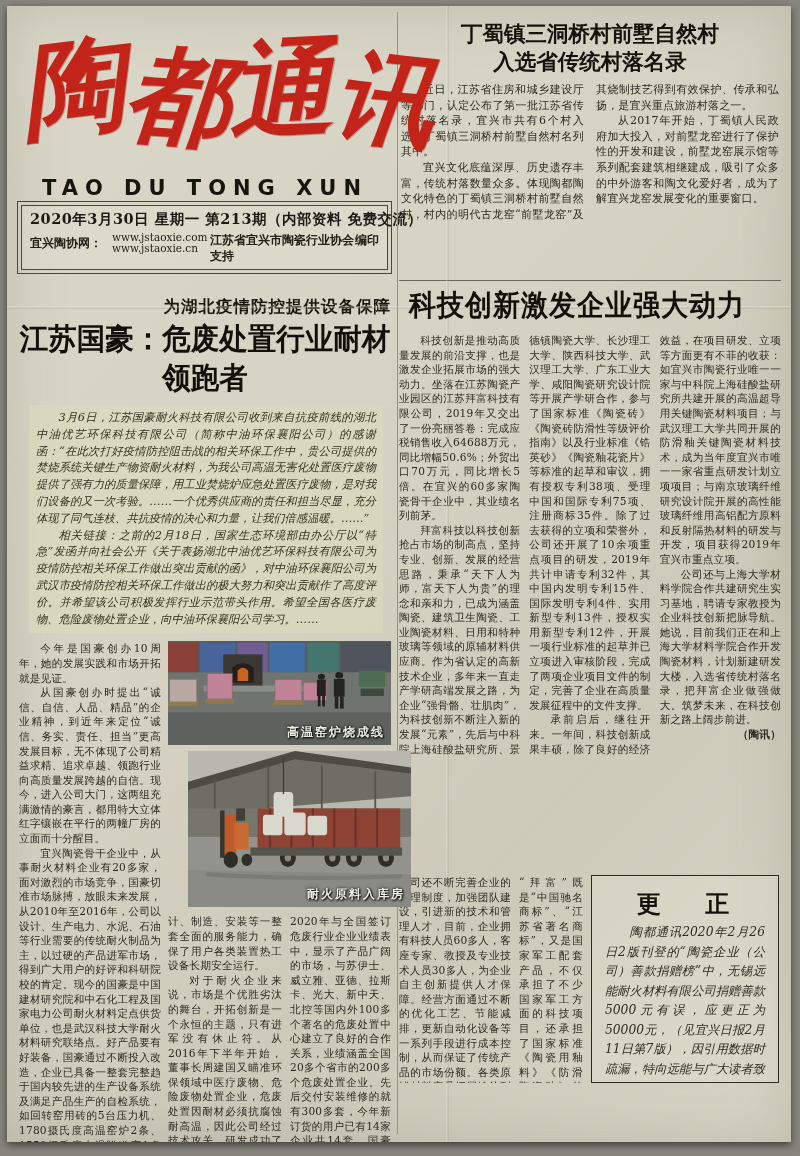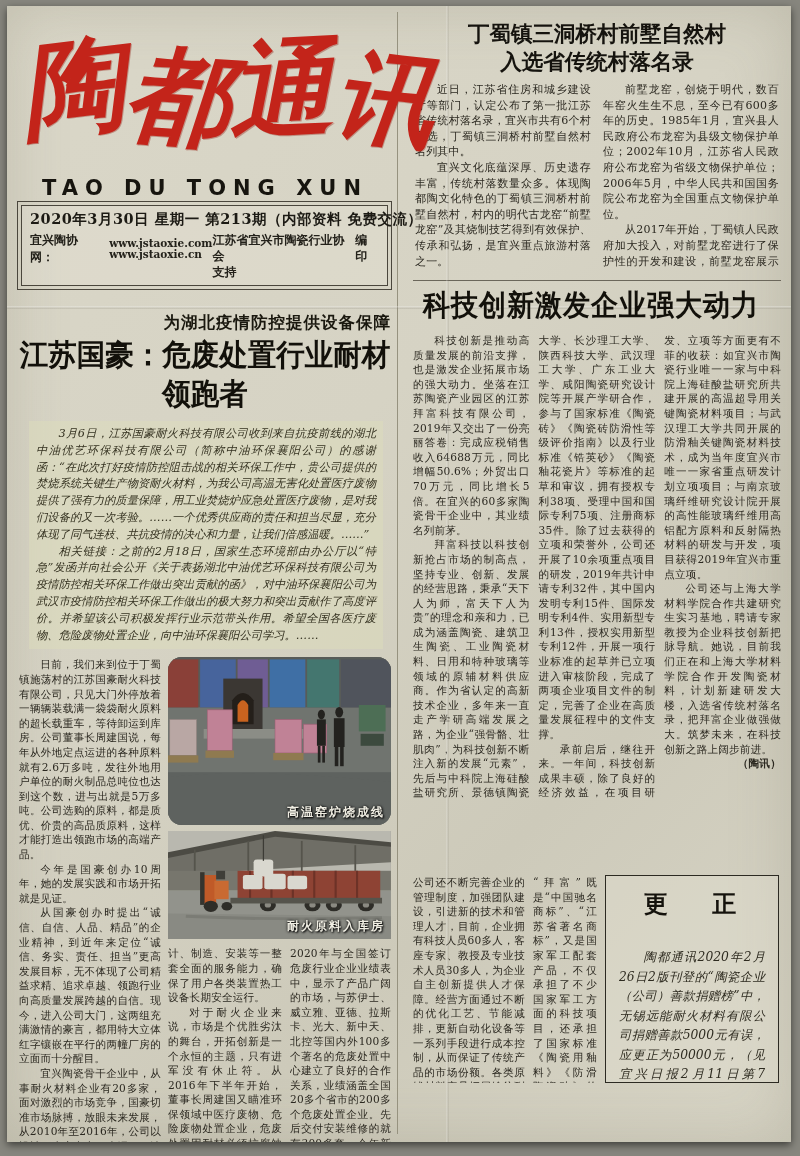--- a/index.html
+++ b/index.html
@@ -11,21 +11,21 @@
     box-shadow:0 3px 8px rgba(0,0,0,.55), inset 0 0 60px rgba(120,115,95,.25);
     padding:6px 10px 8px 12px;
     overflow:hidden;
   }
   .crease{ position:absolute; pointer-events:none; }
   .crease.c1{ left:0; right:0; top:300px; height:3px; background:linear-gradient(180deg,rgba(255,255,255,.35),rgba(90,85,70,.18)); }
   .crease.c2{ left:56%; top:0; bottom:0; width:3px; background:linear-gradient(90deg,rgba(255,255,255,.25),rgba(90,85,70,.15)); }
 
   .cols{ display:flex; height:100%; }
   .col-left{ width:49.6%; padding-right:6px; }
-  .col-right{ width:50.4%; padding-left:15px; border-left:1px solid #96927f; }
+  .col-right{ width:50.4%; padding-left:1px; border-left:1px solid #96927f; }
 
   
   .masthead-title{ display:flex; justify-content:space-between; padding:10px 6px 0 2px; height:158px; }
   .masthead-title span{
     font-family:"DejaVu Serif", serif; font-style:italic; font-weight:bold;
     font-size:104px; line-height:130px; color:#c3241a;
     text-shadow:1px 1px 0 rgba(140,20,10,.35);
   }
   .masthead-title span:nth-child(1){ transform:rotate(-7deg) }
   .masthead-title span:nth-child(2){ transform:rotate(4deg) translateY(10px) }
@@ -36,21 +36,21 @@
     font-size:21px; letter-spacing:7px; color:#17150f; margin:6px 0 4px;
   }
   .info-box{
     border:1px solid #4a463c; outline:1px solid #4a463c; outline-offset:3px;
     margin:5px 3px 0 2px; padding:4px 8px 5px; background:rgba(235,233,220,.25);
   }
   .date-line{ font-size:14.5px; font-weight:bold; letter-spacing:.5px; color:#1c1a14; text-align:center; white-space:nowrap; }
   .info-row{ display:flex; justify-content:space-between; margin-top:3px; }
   .info-left{ font-size:12px; font-weight:bold; color:#23211a; }
   .web-row{ display:flex; align-items:center; }
-  .web-urls{ font-size:10.5px; line-height:11px; font-weight:bold;margin-left:10px; }
+  .web-urls{ font-size:10.5px; line-height:11px; font-weight:normal;margin-left:10px; }
   .info-right{ font-size:12px; font-weight:bold; color:#23211a; text-align:left; }
   .info-right .row{ display:flex; justify-content:space-between; gap:1px; line-height:16px; }
 
   
   .heiti{ font-family:"DejaVu Sans","Liberation Sans",sans-serif; }
   .village-headline{ text-align:center; font-weight:900; font-size:21.5px; line-height:28px; color:#15130e; padding:8px 4px 6px; }
   .rule{ border:none; border-top:1px solid #6b675b; margin:6px 0; }
 
   .guohao-kicker{ text-align:right; font-size:16.5px; font-weight:bold; color:#1a180f; margin-top:26px; letter-spacing:1px; }
   .guohao-headline{ text-align:center; font-weight:900; font-size:28.5px; letter-spacing:0; color:#12100a; margin:3px 0 8px; transform:scaleY(1.05); }
@@ -70,43 +70,43 @@
     background:rgba(221,222,186,.45);
   }
   .intro p{ text-indent:2em;font-style:italic; }
 
   .village-body{ columns:2; column-gap:12px; height:192px; overflow:hidden; font-size:11px; line-height:15.6px; padding:0 2px; }
 
   .guohao-body{ display:flex; gap:7px; height:588px; }
   .guohao-c1{ width:142px; overflow:hidden; }
   .guohao-right{ flex:1; display:flex; flex-direction:column; }
   .photo{ position:relative; width:100%; background:#555; overflow:hidden; }
-  .photo.p1{ height:168px; margin-bottom:6px;border-radius:14px; }
-  .photo.p2{ height:108px; margin-bottom:7px; }
+  .photo.p1{ height:104px; margin-bottom:6px; }
+  .photo.p2{ height:156px; margin-bottom:7px;margin-left:20px; }
   .photo svg{ width:100%; height:100%; display:block; }
   .caption{
     position:absolute; right:6px; bottom:4px; color:#efede2;
     font-family:"DejaVu Sans",sans-serif; font-size:12px; font-weight:bold;
     letter-spacing:2px; text-shadow:0 0 3px #000,1px 1px 2px #000;
   }
   .guohao-lower{ display:flex; gap:8px; flex:1; overflow:hidden; }
   .guohao-c2{ width:114px; overflow:hidden; }
   .guohao-c3{ flex:1; overflow:hidden; }
 
   .baifu-body{ columns:3; column-gap:9px; height:536px; overflow:hidden; margin-top:2px; }
 
   .baifu-bottom{ display:flex; gap:8px; height:208px; margin-top:6px; overflow:hidden; }
   .baifu-ba{ width:112px; overflow:hidden; }
   .baifu-bb{ width:64px; overflow:hidden; }
 
   .correction{
     flex:1; border:1.5px solid #2c2a22; padding:12px 13px 8px; margin-right:2px;
     background:rgba(228,226,212,.35); overflow:hidden;
   }
-  .correction-title{ text-align:center; font-size:24px; font-weight:900; letter-spacing:18px; color:#14120c; margin-bottom:28px; padding-left:14px; }
+  .correction-title{ text-align:center; font-size:24px; font-weight:900; letter-spacing:18px; color:#14120c; margin-bottom:3px; padding-left:14px; }
   .correction-body{ font-style:italic; font-size:12.3px; line-height:19.5px; text-align:justify; color:#2e2b20; }
   .correction-body p{ text-indent:2em; }
 </style>
 </head>
 <body>
 
 <div class="paper">
   <div class="crease c1"></div>
   <div class="crease c2"></div>
 
@@ -149,21 +149,20 @@
       <div class="guohao-kicker heiti">为湖北疫情防控提供设备保障</div>
       <div class="guohao-headline heiti">江苏国豪：危废处置行业耐材领跑者</div>
 
       <div class="intro">
         <p>3月6日，江苏国豪耐火科技有限公司收到来自抗疫前线的湖北中油优艺环保科技有限公司（简称中油环保襄阳公司）的感谢函：“在此次打好疫情防控阻击战的相关环保工作中，贵公司提供的焚烧系统关键生产物资耐火材料，为我公司高温无害化处置医疗废物提供了强有力的质量保障，用工业焚烧炉应急处置医疗废物，是对我们设备的又一次考验。……一个优秀供应商的责任和担当尽显，充分体现了同气连枝、共抗疫情的决心和力量，让我们倍感温暖。……”</p>
         <p>相关链接：之前的2月18日，国家生态环境部由办公厅以“特急”发函并向社会公开《关于表扬湖北中油优艺环保科技有限公司为疫情防控相关环保工作做出突出贡献的函》，对中油环保襄阳公司为武汉市疫情防控相关环保工作做出的极大努力和突出贡献作了高度评价。并希望该公司积极发挥行业示范带头作用。希望全国各医疗废物、危险废物处置企业，向中油环保襄阳公司学习。……</p>
       </div>
 
       <div class="guohao-body">
         <div class="guohao-c1 bodytext">
-          <p>日前，我们来到位于丁蜀镇施荡村的江苏国豪耐火科技有限公司，只见大门外停放着一辆辆装载满一袋袋耐火原料的超长载重车，等待卸运到库房。公司董事长周建国说，每年从外地定点运进的各种原料就有2.6万多吨，发往外地用户单位的耐火制品总吨位也达到这个数，进与出就是5万多吨。公司选购的原料，都是质优、价贵的高品质原料，这样才能打造出领跑市场的高端产品。</p>
           <p>今年是国豪创办10周年，她的发展实践和市场开拓就是见证。</p>
           <p>从国豪创办时提出“诚信、自信、人品、精品”的企业精神，到近年来定位“诚信、务实、责任、担当”更高发展目标，无不体现了公司精益求精、追求卓越、领跑行业向高质量发展跨越的自信。现今，进入公司大门，这两组充满激情的豪言，都用特大立体红字镶嵌在平行的两幢厂房的立面而十分醒目。</p>
           <p>宜兴陶瓷骨干企业中，从事耐火材料企业有20多家，面对激烈的市场竞争，国豪切准市场脉搏，放眼未来发展，从2010年至2016年，公司以设计、生产电力、水泥、石油等行业需要的传统耐火制品为主，以过硬的产品进军市场，得到广大用户的好评和科研院校的肯定。现今的国豪是中国建材研究院和中石化工程及国家电力公司耐火材料定点供货单位，也是武汉科技大学耐火材料研究联络点。好产品要有好装备，国豪通过不断投入改造，企业已具备一整套完整趋于国内较先进的生产设备系统及满足产品生产的自检系统，如回转窑用砖的5台压力机、1780摄氏度高温窑炉2条、1550摄氏度中温隧道窑1条以及无尘混炼机、全自动浇注料生产线等关键设备，并拥有一批高素质的耐材技术团队及管理人员，具备了设</p>
         </div>
         <div class="guohao-right">
           <div class="photo p1">
             <svg viewBox="0 0 250 140" preserveAspectRatio="none">
               <rect width="250" height="140" fill="#70746f"></rect>
               <rect y="96" width="250" height="44" fill="#5e625f"></rect>
               <rect width="250" height="42" fill="#585b58"></rect>
@@ -273,21 +272,20 @@
     <div class="col-right">
 
       <div class="village-headline heiti">
         <div>丁蜀镇三洞桥村前墅自然村</div>
         <div>入选省传统村落名录</div>
       </div>
 
       <div class="village-body bodytext">
         <p>近日，江苏省住房和城乡建设厅等部门，认定公布了第一批江苏省传统村落名录，宜兴市共有6个村入选，丁蜀镇三洞桥村前墅自然村名列其中。</p>
         <p>宜兴文化底蕴深厚、历史遗存丰富，传统村落数量众多。体现陶都陶文化特色的丁蜀镇三洞桥村前墅自然村，村内的明代古龙窑“前墅龙窑”及其烧制技艺得到有效保护、传承和弘扬，是宜兴重点旅游村落之一。</p>
-        <p>前墅龙窑，创烧于明代，数百年窑火生生不息，至今已有600多年的历史。1985年1月，宜兴县人民政府公布龙窑为县级文物保护单位；2002年10月，江苏省人民政府公布龙窑为省级文物保护单位；2006年5月，中华人民共和国国务院公布龙窑为全国重点文物保护单位。</p>
         <p><span>从2017年开始，丁蜀镇人民政府加大投入，对前墅龙窑进行了保护性的开发和建设，前墅龙窑展示馆等系列配套建筑相继建成，吸引了众多的中外游客和陶文化爱好者，成为了解宜兴龙窑发展变化的重要窗口。</span></p>
       </div>
 
       <hr class="rule">
 
       <div class="baifu-headline heiti">科技创新激发企业强大动力</div>
 
       <div class="baifu-body bodytext">
         <p>科技创新是推动高质量发展的前沿支撑，也是激发企业拓展市场的强大动力。坐落在江苏陶瓷产业园区的江苏拜富科技有限公司，2019年又交出了一份亮丽答卷：完成应税销售收入64688万元，同比增幅50.6%；外贸出口70万元，同比增长5倍。在宜兴的60多家陶瓷骨干企业中，其业绩名列前茅。</p>
         <p>拜富科技以科技创新抢占市场的制高点，坚持专业、创新、发展的经营思路，秉承“天下人为师，富天下人为贵”的理念和亲和力，已成为涵盖陶瓷、建筑卫生陶瓷、工业陶瓷材料、日用和特种玻璃等领域的原辅材料供应商。作为省认定的高新技术企业，多年来一直走产学研高端发展之路，为企业“强骨骼、壮肌肉”，为科技创新不断注入新的发展“元素”，先后与中科院上海硅酸盐研究所、景德镇陶瓷大学、长沙理工大学、陕西科技大学、武汉理工大学、广东工业大学、咸阳陶瓷研究设计院等开展产学研合作，参与了国家标准《陶瓷砖》《陶瓷砖防滑性等级评价指南》以及行业标准《锆英砂》《陶瓷釉花瓷片》等标准的起草和审议，拥有授权专利38项、受理中国和国际专利75项、注册商标35件。除了过去获得的立项和荣誉外，公司还开展了10余项重点项目的研发，2019年共计申请专利32件，其中国内发明专利15件、国际发明专利4件、实用新型专利13件，授权实用新型专利12件，开展一项行业标准的起草并已立项进入审核阶段，完成了两项企业项目文件的制定，完善了企业在高质量发展征程中的文件支撑。</p>

